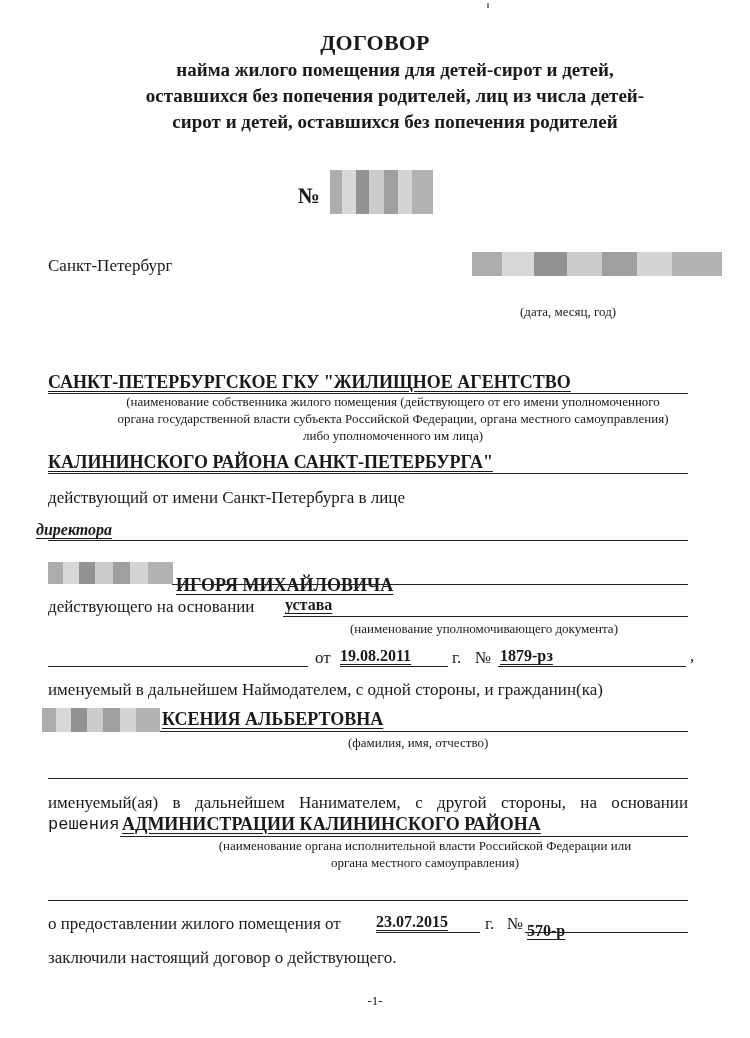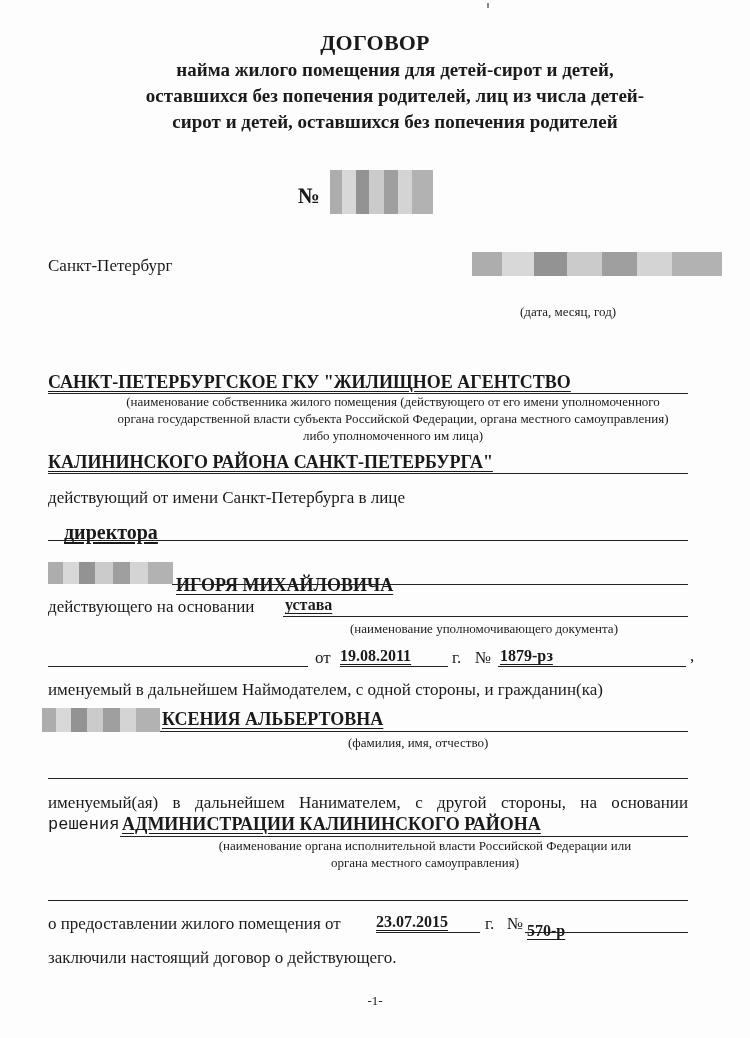--- a/index.html
+++ b/index.html
@@ -35,21 +35,21 @@
     .hint-date { left: 520px; top: 277px; margin-top: 26px; }
     .fill-line {
       position: absolute; border-bottom: 1.5px solid #222; height: 0;
     }
     .bold-fill { font-weight: bold; font-size: 18px; text-decoration: underline; text-underline-offset: 3px; }
     .plain { font-size: 17px; }
     .owner1 { left: 48px; top: 372px; }
     .owner-hint { left: 48px; width: 690px; top: 393px; }
     .owner2 { left: 48px; top: 452px; }
     .acting { left: 48px; top: 488px; }
-    .director { left: 64px; top: 521px; font-size: 20px; }
+    .director { left: 36px; top: 521px; font-size: 16px; font-style: italic; }
     .name1 { left: 176px; top: 563px; margin-top: 12px; }
     .basis { left: 48px; top: 597px; }
     .basis-val { left: 285px; top: 596px; font-size: 16px; }
     .basis-hint { left: 350px; top: 620px; }
     .from-row-ot { left: 315px; top: 648px; }
     .from-date { left: 340px; top: 647px; font-size: 16px; }
     .from-g { left: 452px; top: 648px; }
     .from-numsign { left: 475px; top: 648px; }
     .from-num { left: 500px; top: 647px; font-size: 16px; }
     .from-comma { left: 690px; top: 646px; }

